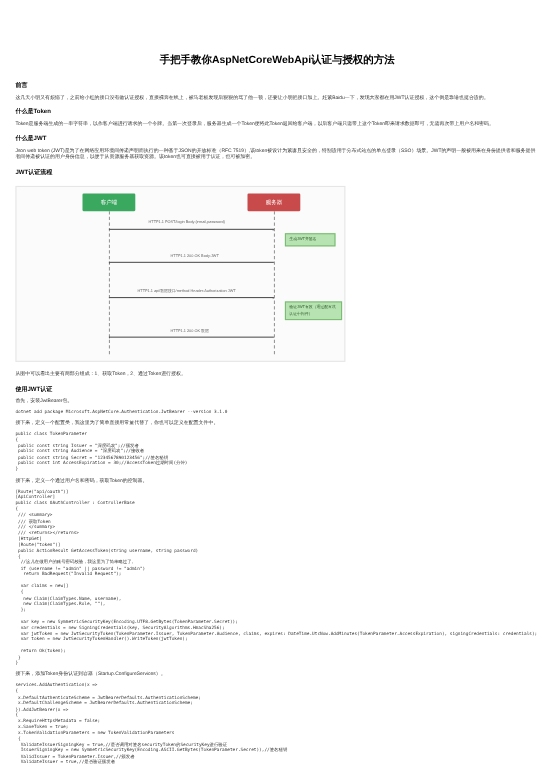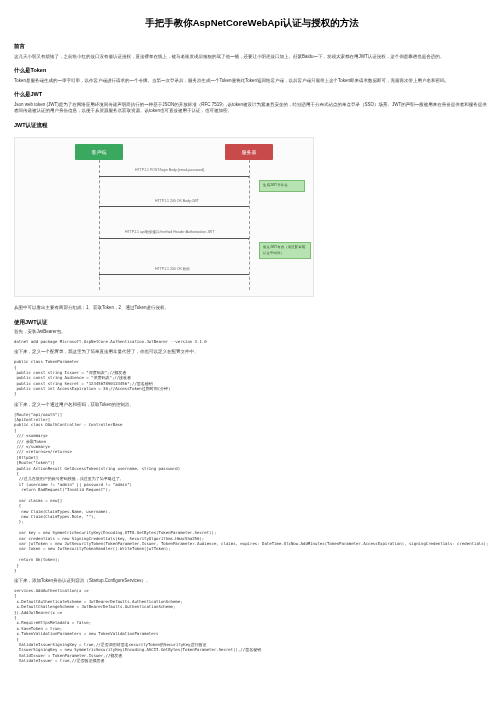--- a/index.html
+++ b/index.html
@@ -1,17 +1,17 @@
 <!DOCTYPE html>
 <html><head>
 <meta charset="utf-8">
 <style>
   * { margin: 0; padding: 0; box-sizing: border-box; }
   body { font-family: "Microsoft YaHei", Arial, sans-serif; background: #fff; width: 504px; font-size: 4.5px; line-height: 1.5; color: #333; }
-  .container { padding: 8px 14px; }
+  .container { padding: 8px 14px; margin-top: 32px; }
   h1 { font-size: 9.5px; font-weight: bold; text-align: center; margin: 8px 0 12px; color: #000; }
   .section-title { font-size: 5.5px; font-weight: bold; margin: 6px 0 3px; color: #000; }
   p { margin: 2px 0 4px; color: #333; }
   .diagram { width: 300px; height: 160px; margin: 8px 0; position: relative; background: #fbfbfb; border: 0.3px solid #e6e6e6; }
   .actor { position: absolute; top: 6px; width: 48px; height: 16px; line-height: 16px; text-align: center; color: #fff; font-size: 5px; border-radius: 1px; }
   .actor.client { left: 60px; background: #3ba85f; }
   .actor.server { left: 210px; background: #c94a4a; }
   .lifeline { position: absolute; top: 22px; bottom: 6px; width: 0; border-left: 0.5px dashed #999; }
   .lifeline.l1 { left: 84px; }
   .lifeline.l2 { left: 234px; }

